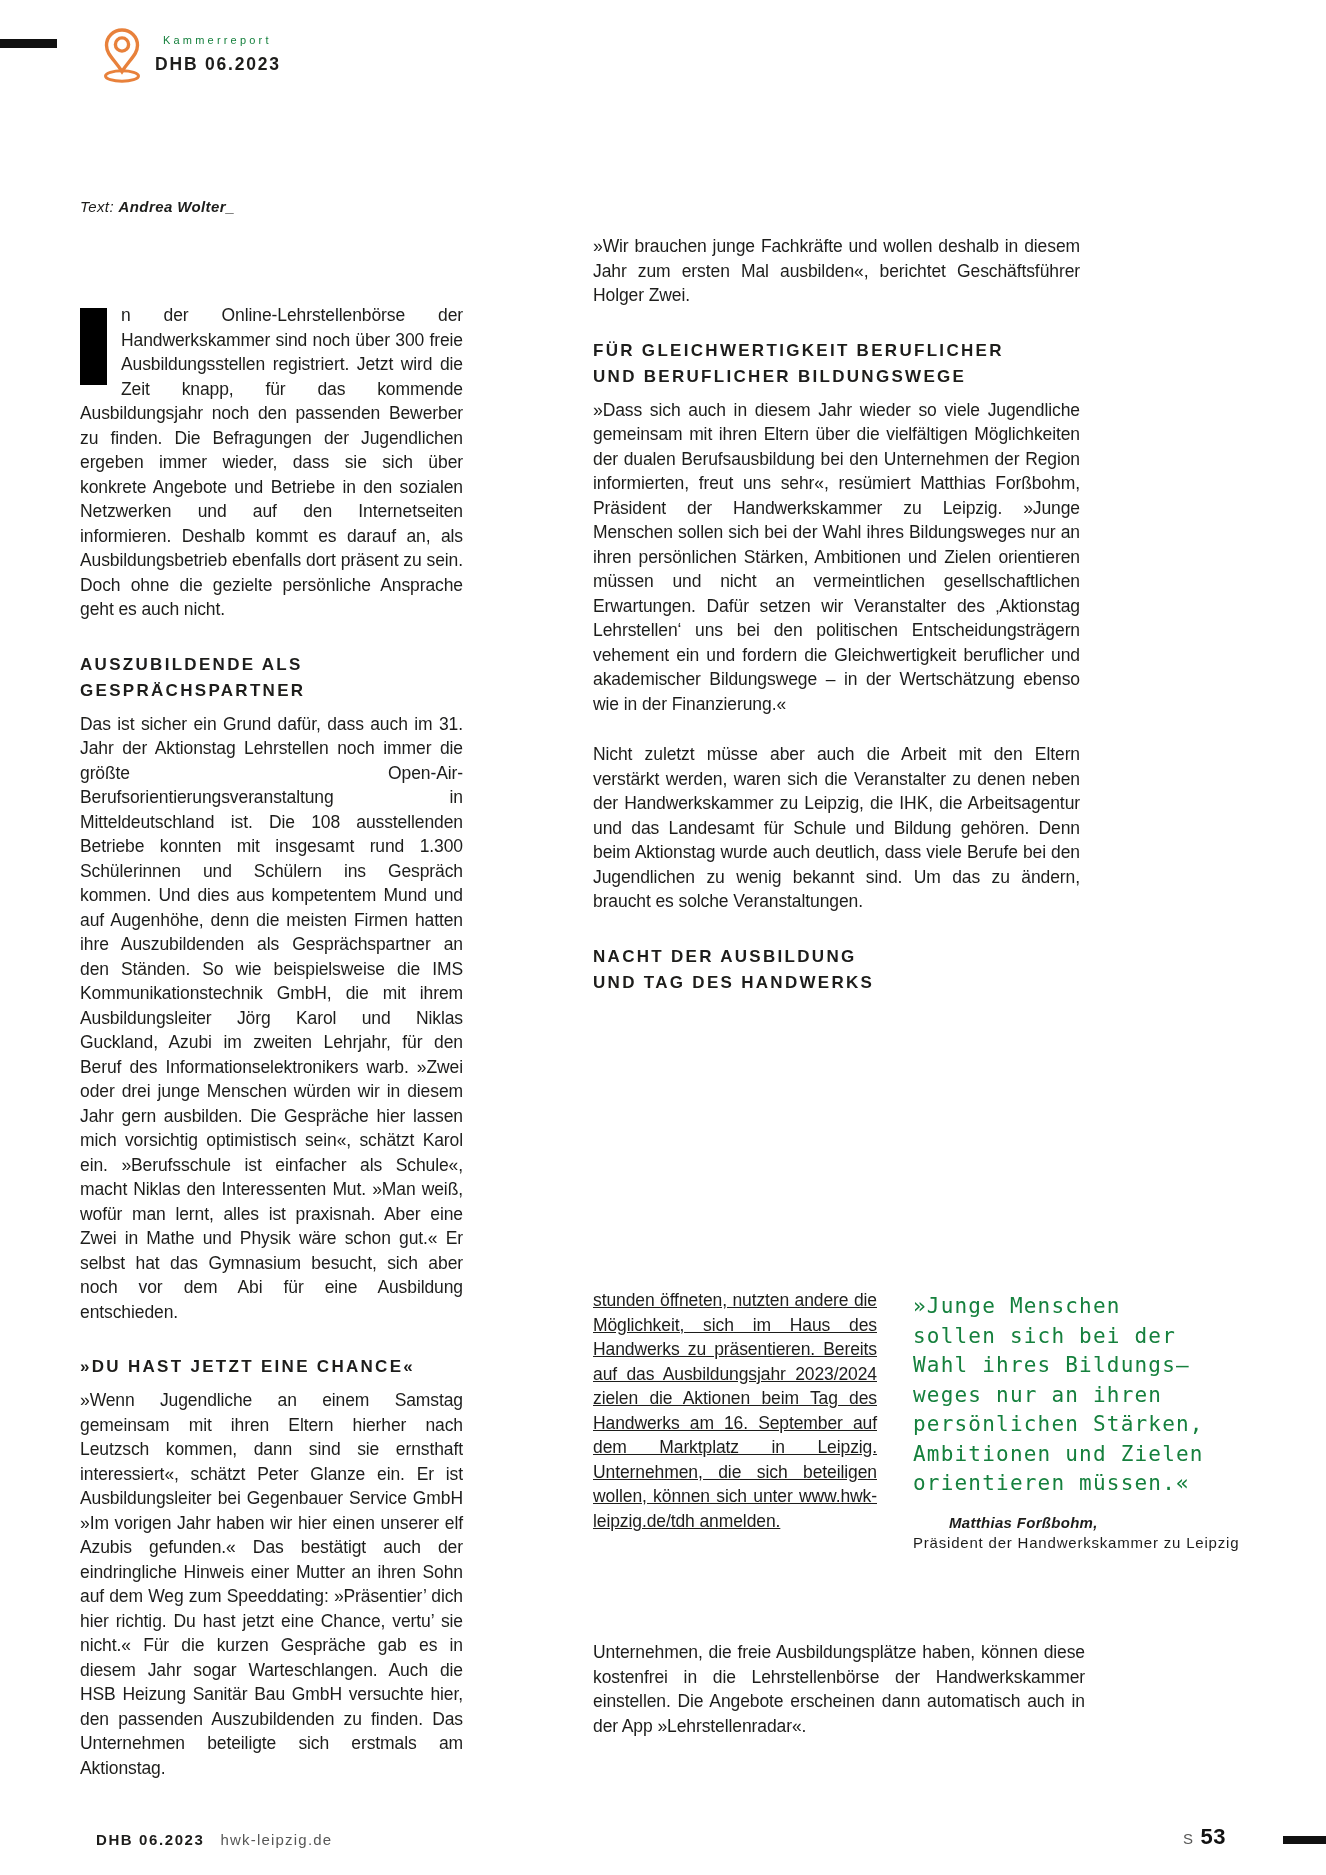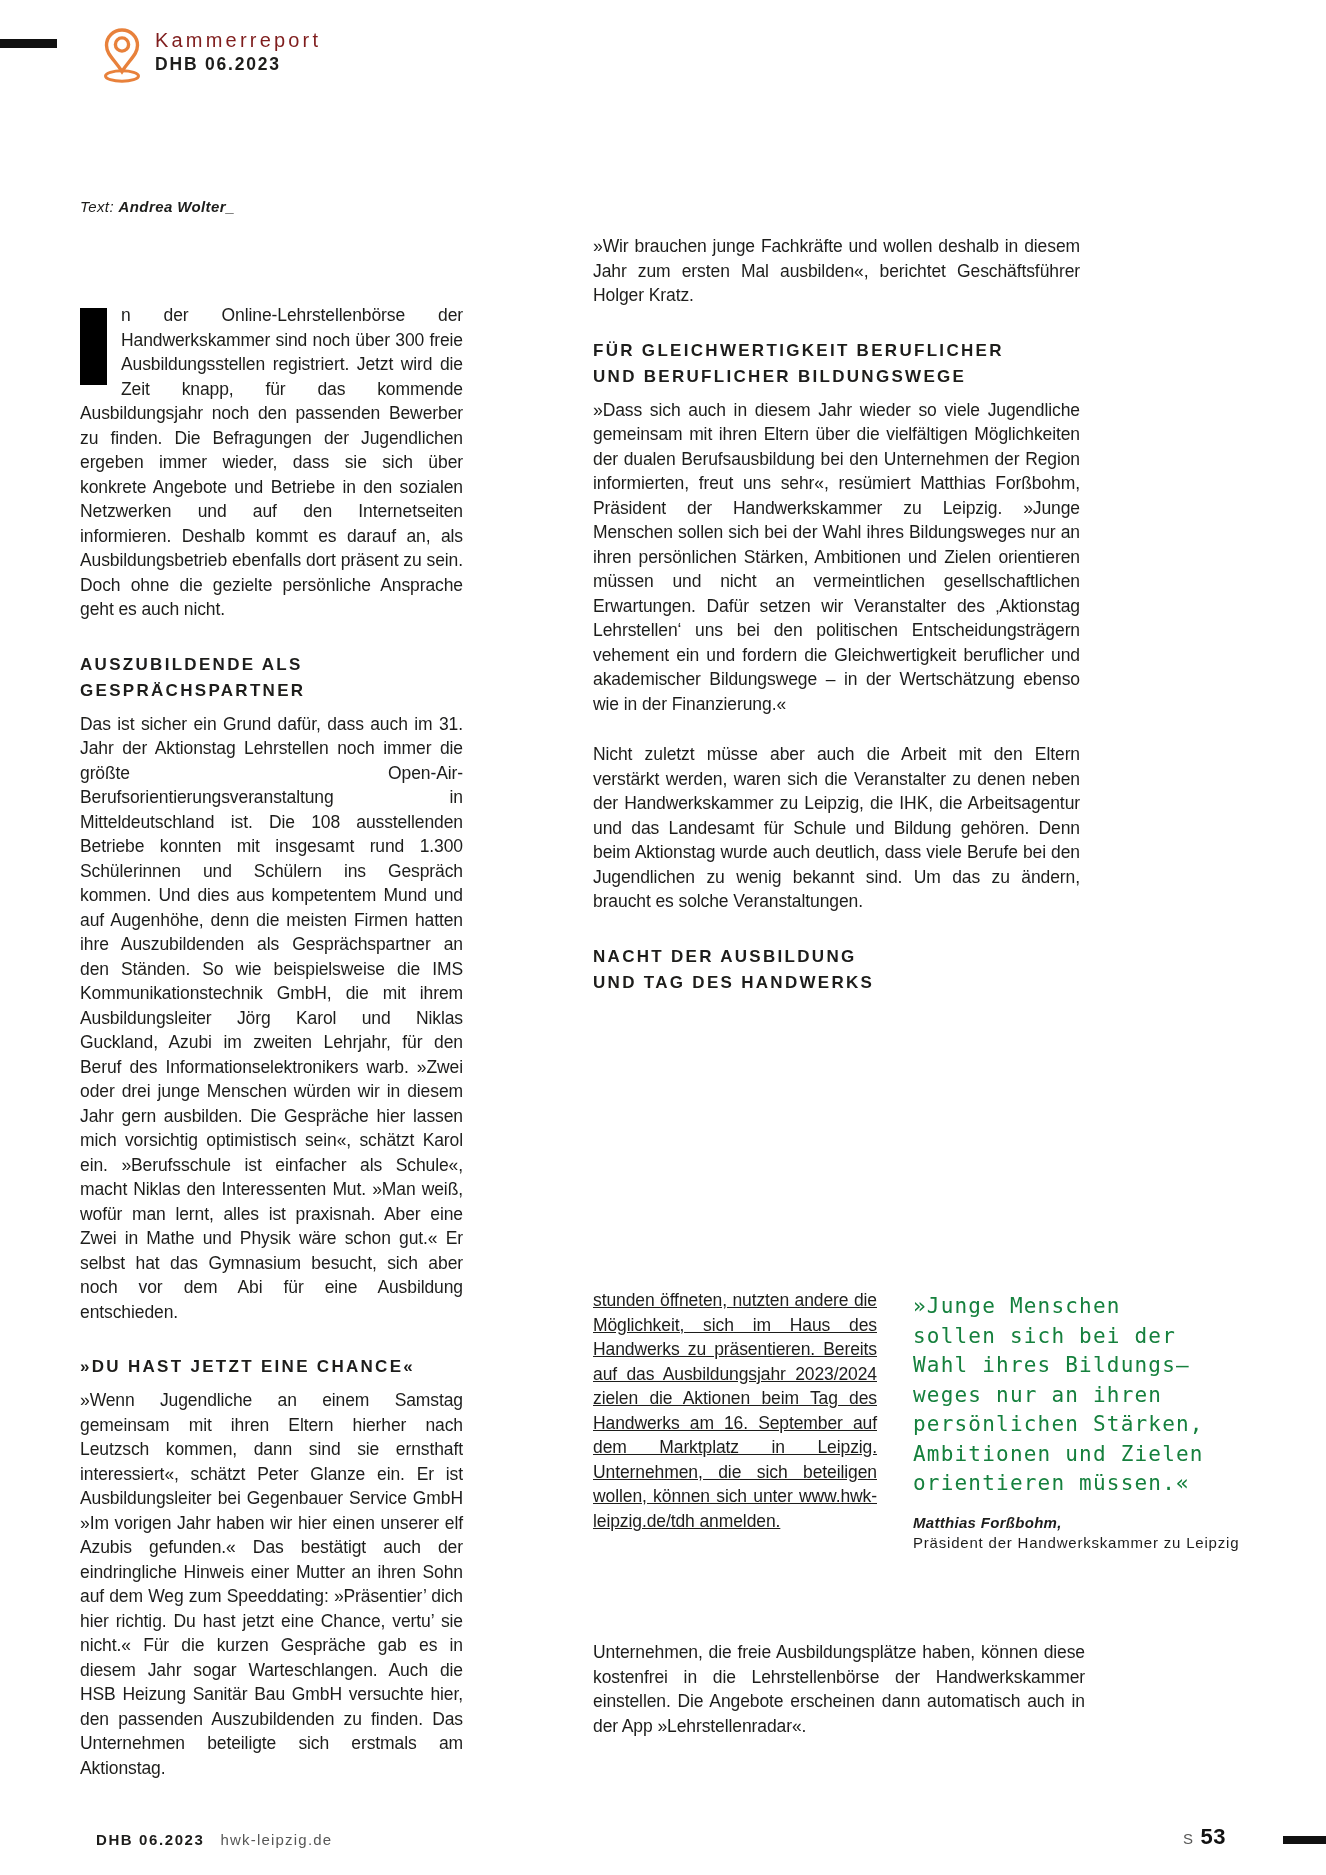--- a/index.html
+++ b/index.html
@@ -11,21 +11,21 @@
   }
   
   .bar{position:absolute;background:#111;}
   .bar-top-left{left:0;top:39px;width:57px;height:9px;}
   .bar-bottom-right{left:1283px;top:1836px;width:43px;height:8px;}
 
   
   .header{position:absolute;left:99px;top:27px;display:flex;align-items:flex-start;}
   .pin{width:46px;height:56px;flex:0 0 auto;}
   .header-text{margin-left:10px;padding-top:3px;}
-  .header-category{font-size:20px;letter-spacing:3.2px;color:#7f1d1d;line-height:20px;}
+  .header-category{font-size:11px;letter-spacing:3.2px;color:#15803d;line-height:20px;margin-left:8px;}
   .header-issue{font-size:17.5px;font-weight:bold;letter-spacing:1.8px;color:#1d1d1b;line-height:21px;margin-top:4px;}
 
   
   .left-col{position:absolute;left:80px;top:198px;width:383px;}
   .right-col{position:absolute;left:593px;top:234px;width:487px;}
   .narrow-col{position:absolute;left:593px;top:1288px;width:284px;text-decoration:underline;}
   .rp5{position:absolute;left:593px;top:1640px;width:492px;}
 
   .byline{font-style:italic;font-size:15px;letter-spacing:.4px;margin:0 0 88px 0;color:#1d1d1b;}
   .byline .author{font-weight:bold;}
@@ -48,21 +48,21 @@
     text-align:left;color:#1d1d1b;
   }
 
   
   .pull-quote{position:absolute;left:913px;top:1292px;width:365px;}
   .pull-quote-text{
     font-family:"DejaVu Sans Mono",monospace;
     font-size:21px;line-height:29.5px;letter-spacing:1.2px;
     white-space:pre-line;margin:0 0 14px 0;
   }
-  .pull-quote-name{font-size:15px;font-weight:bold;font-style:italic;letter-spacing:.3px;line-height:20px;}
+  .pull-quote-name{font-size:15px;font-weight:bold;font-style:italic;letter-spacing:.3px;line-height:20px;margin-left:36px;}
   .pull-quote-role{font-size:15px;letter-spacing:.8px;line-height:20px;}
 
   
   .footer-left{position:absolute;left:96px;top:1831px;display:flex;align-items:baseline;gap:16px;}
   .footer-issue{font-size:15px;font-weight:bold;letter-spacing:1.6px;color:#1d1d1b;}
   .footer-site{font-size:15px;letter-spacing:1.2px;color:#575756;}
   .footer-right{position:absolute;left:1183px;top:1824px;display:flex;align-items:baseline;gap:7px;}
   .footer-page-prefix{font-size:15px;color:#575756;letter-spacing:.5px;}
   .footer-page-number{font-size:22px;font-weight:bold;color:#111;letter-spacing:.5px;}
 </style>
@@ -90,21 +90,21 @@
   <p class="body-text"><span class="dropcap"></span><span>n der Online-Lehrstellenbörse der Handwerkskammer sind noch über 300 freie Ausbildungsstellen registriert. Jetzt wird die Zeit knapp, für das kommende Ausbildungsjahr noch den passenden Bewerber zu finden. Die Befragungen der Jugendlichen ergeben immer wieder, dass sie sich über konkrete Angebote und Betriebe in den sozialen Netzwerken und auf den Internetseiten informieren. Deshalb kommt es darauf an, als Ausbildungsbetrieb ebenfalls dort präsent zu sein. Doch ohne die gezielte persönliche Ansprache geht es auch nicht.</span></p>
 
   <h3 class="section-heading">AUSZUBILDENDE ALS GESPRÄCHSPARTNER</h3>
   <p class="body-text">Das ist sicher ein Grund dafür, dass auch im 31. Jahr der Aktionstag Lehrstellen noch immer die größte Open-Air-Berufsorientierungsveranstaltung in Mitteldeutschland ist. Die 108 ausstellenden Betriebe konnten mit insgesamt rund 1.300 Schülerinnen und Schülern ins Gespräch kommen. Und dies aus kompetentem Mund und auf Augenhöhe, denn die meisten Firmen hatten ihre Auszubildenden als Gesprächspartner an den Ständen. So wie beispielsweise die IMS Kommunikationstechnik GmbH, die mit ihrem Ausbildungsleiter Jörg Karol und Niklas Guckland, Azubi im zweiten Lehrjahr, für den Beruf des Informationselektronikers warb. »Zwei oder drei junge Menschen würden wir in diesem Jahr gern ausbilden. Die Gespräche hier lassen mich vorsichtig optimistisch sein«, schätzt Karol ein. »Berufsschule ist einfacher als Schule«, macht Niklas den Interessenten Mut. »Man weiß, wofür man lernt, alles ist praxisnah. Aber eine Zwei in Mathe und Physik wäre schon gut.« Er selbst hat das Gymnasium besucht, sich aber noch vor dem Abi für eine Ausbildung entschieden.</p>
 
   <h3 class="section-heading">»DU HAST JETZT EINE CHANCE«</h3>
   <p class="body-text">»Wenn Jugendliche an einem Samstag gemeinsam mit ihren Eltern hierher nach Leutzsch kommen, dann sind sie ernsthaft interessiert«, schätzt Peter Glanze ein. Er ist Ausbildungsleiter bei Gegenbauer Service GmbH »Im vorigen Jahr haben wir hier einen unserer elf Azubis gefunden.« Das bestätigt auch der eindringliche Hinweis einer Mutter an ihren Sohn auf dem Weg zum Speeddating: »Präsentier’ dich hier richtig. Du hast jetzt eine Chance, vertu’ sie nicht.« Für die kurzen Gespräche gab es in diesem Jahr sogar Warteschlangen. Auch die HSB Heizung Sanitär Bau GmbH versuchte hier, den passenden Auszubildenden zu finden. Das Unternehmen beteiligte sich erstmals am Aktionstag.</p>
 </div>
 
 <div class="right-col">
-  <p class="body-text">»Wir brauchen junge Fachkräfte und wollen deshalb in diesem Jahr zum ersten Mal ausbilden«, berichtet Geschäftsführer Holger Kratz.</p>
+  <p class="body-text">»Wir brauchen junge Fachkräfte und wollen deshalb in diesem Jahr zum ersten Mal ausbilden«, berichtet Geschäftsführer Holger Zwei.</p>
 
   <h3 class="section-heading">FÜR GLEICHWERTIGKEIT BERUFLICHER
 UND BERUFLICHER BILDUNGSWEGE</h3>
   <p class="body-text">»Dass sich auch in diesem Jahr wieder so viele Jugendliche gemeinsam mit ihren Eltern über die vielfältigen Möglichkeiten der dualen Berufsausbildung bei den Unternehmen der Region informierten, freut uns sehr«, resümiert Matthias Forßbohm, Präsident der Handwerkskammer zu Leipzig. »Junge Menschen sollen sich bei der Wahl ihres Bildungsweges nur an ihren persönlichen Stärken, Ambitionen und Zielen orientieren müssen und nicht an vermeintlichen gesellschaftlichen Erwartungen. Dafür setzen wir Veranstalter des ‚Aktionstag Lehrstellen‘ uns bei den politischen Entscheidungsträgern vehement ein und fordern die Gleichwertigkeit beruflicher und akademischer Bildungswege – in der Wertschätzung ebenso wie in der Finanzierung.«</p>
 
   <p class="body-text">Nicht zuletzt müsse aber auch die Arbeit mit den Eltern verstärkt werden, waren sich die Veranstalter zu denen neben der Handwerkskammer zu Leipzig, die IHK, die Arbeitsagentur und das Landesamt für Schule und Bildung gehören. Denn beim Aktionstag wurde auch deutlich, dass viele Berufe bei den Jugendlichen zu wenig bekannt sind. Um das zu ändern, braucht es solche Veranstaltungen.</p>
 
   <h3 class="section-heading">NACHT DER AUSBILDUNG
 UND TAG DES HANDWERKS</h3>
 </div>

